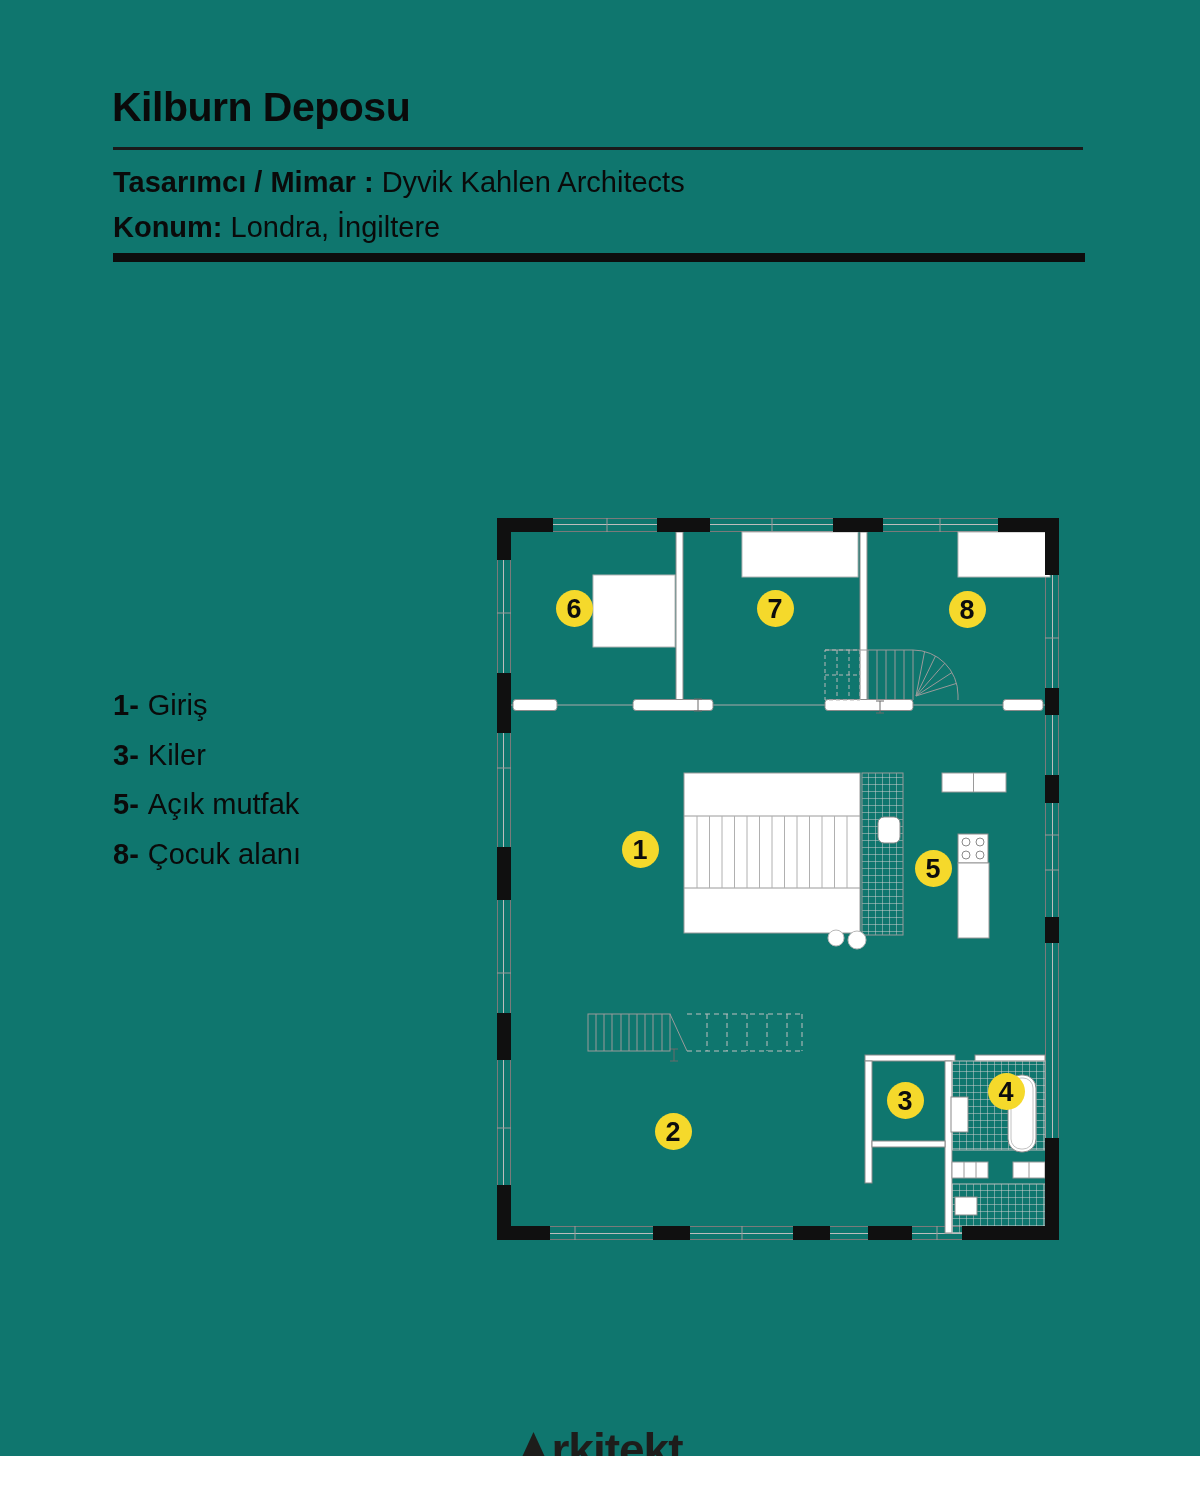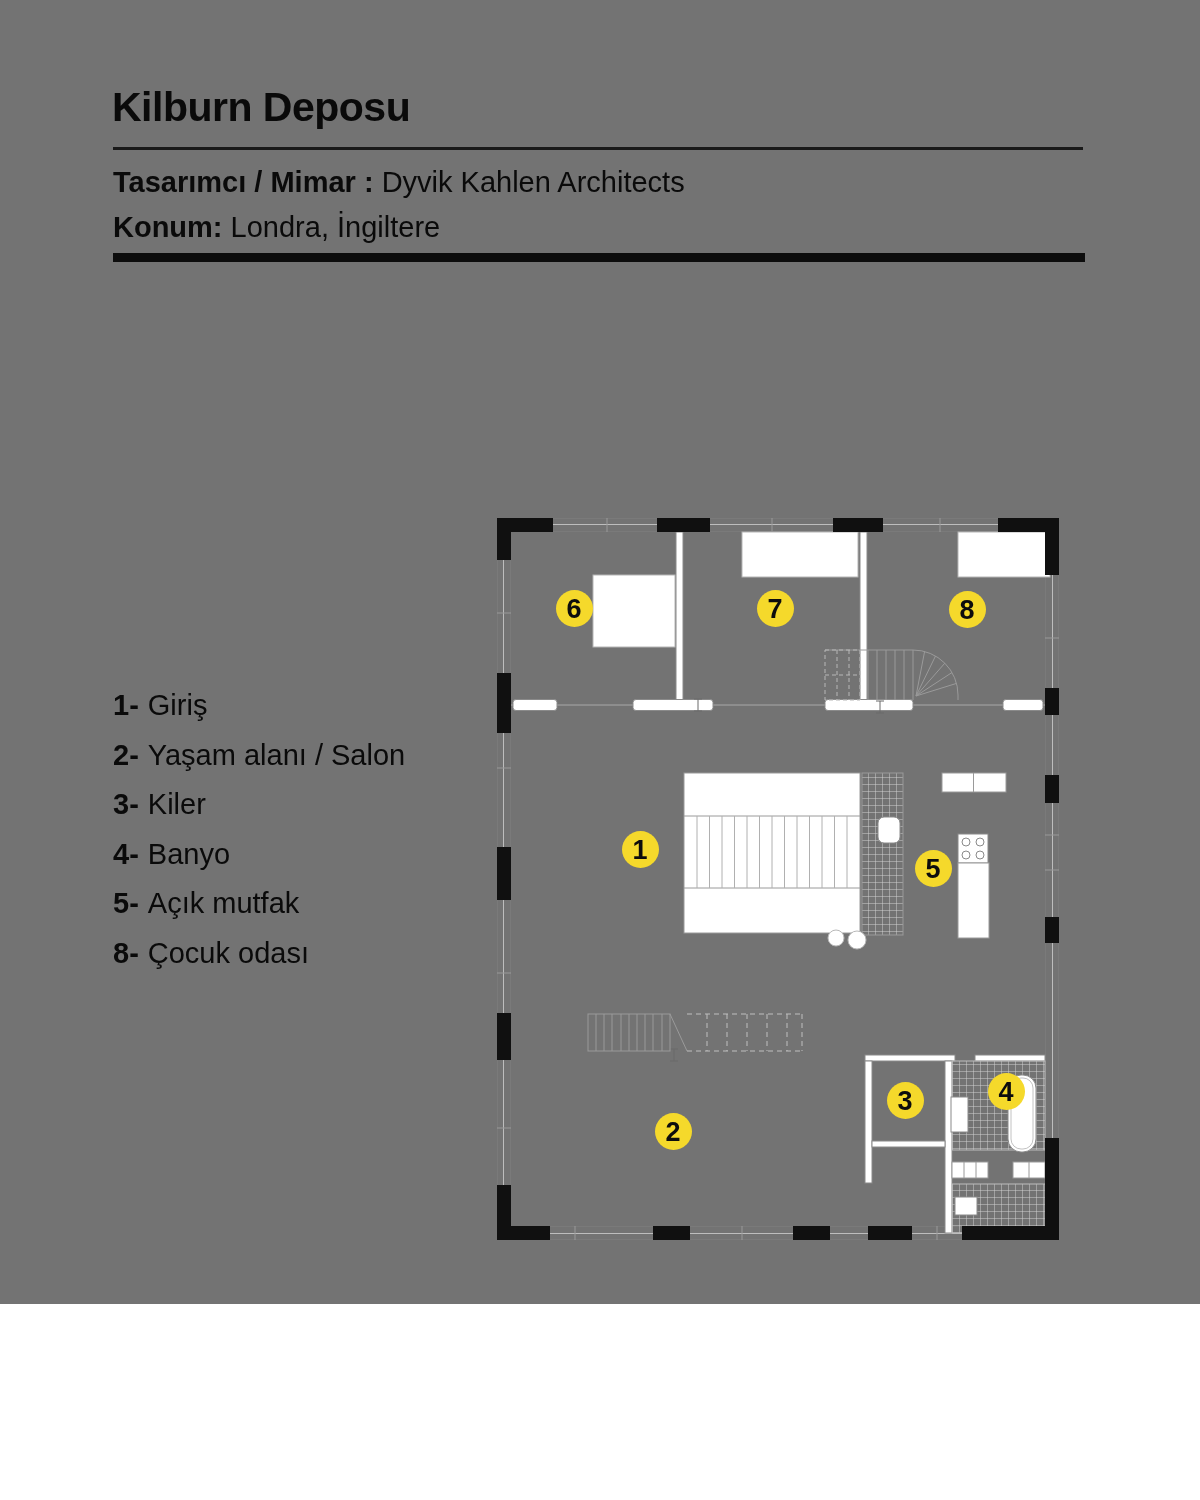--- a/index.html
+++ b/index.html
@@ -1,16 +1,16 @@
 <!DOCTYPE html>
 <html><head>
 <meta charset="utf-8">
 <style>
   html,body{margin:0;padding:0;background:#ffffff;}
-  .page{position:relative;width:1200px;height:1304px;background:#737373;overflow:hidden;
+  .page{position:relative;width:1200px;height:1456px;background:#0f766e;overflow:hidden;
         font-family:"Liberation Sans",sans-serif;color:#0a0a0a;}
   
   .title{position:absolute;left:112px;top:84px;font-size:41px;font-weight:700;letter-spacing:-0.5px;margin:0;}
   .rule-thin{position:absolute;left:113px;top:147px;width:970px;height:3px;background:#1a1a1a;}
   .meta{position:absolute;left:113px;font-size:29px;margin:0;white-space:nowrap;}
   .meta b{font-weight:700;}
   .meta-1{top:166px;}
   .meta-2{top:211px;}
   .rule-thick{position:absolute;left:113px;top:253px;width:972px;height:9px;background:#0d0d0d;}
   
@@ -33,25 +33,23 @@
 <div class="page">
 
   <h1 class="title">Kilburn Deposu</h1>
   <div class="rule-thin"></div>
   <p class="meta meta-1"><b>Tasarımcı / Mimar :</b> <span>Dyvik Kahlen Architects</span></p>
   <p class="meta meta-2"><b>Konum:</b> <span>Londra, İngiltere</span></p>
   <div class="rule-thick"></div>
 
   <div class="legend">
     <div class="legend-row"><b>1-</b><span>Giriş</span></div>
-    <div class="legend-row"><b>2-</b><span>Yaşam alanı / Salon</span></div>
     <div class="legend-row"><b>3-</b><span>Kiler</span></div>
-    <div class="legend-row"><b>4-</b><span>Banyo</span></div>
     <div class="legend-row"><b>5-</b><span>Açık mutfak</span></div>
-    <div class="legend-row"><b>8-</b><span>Çocuk odası</span></div>
+    <div class="legend-row"><b>8-</b><span>Çocuk alanı</span></div>
   </div>
 
   <div class="plan">
     <svg width="562" height="722" viewBox="0 0 562 722">
       <defs>
         <pattern id="tile" width="7" height="7" patternUnits="userSpaceOnUse">
           <path d="M7 0H0V7" fill="none" stroke="#cfcfcf" stroke-width="1"></path>
         </pattern>
       </defs>
 

